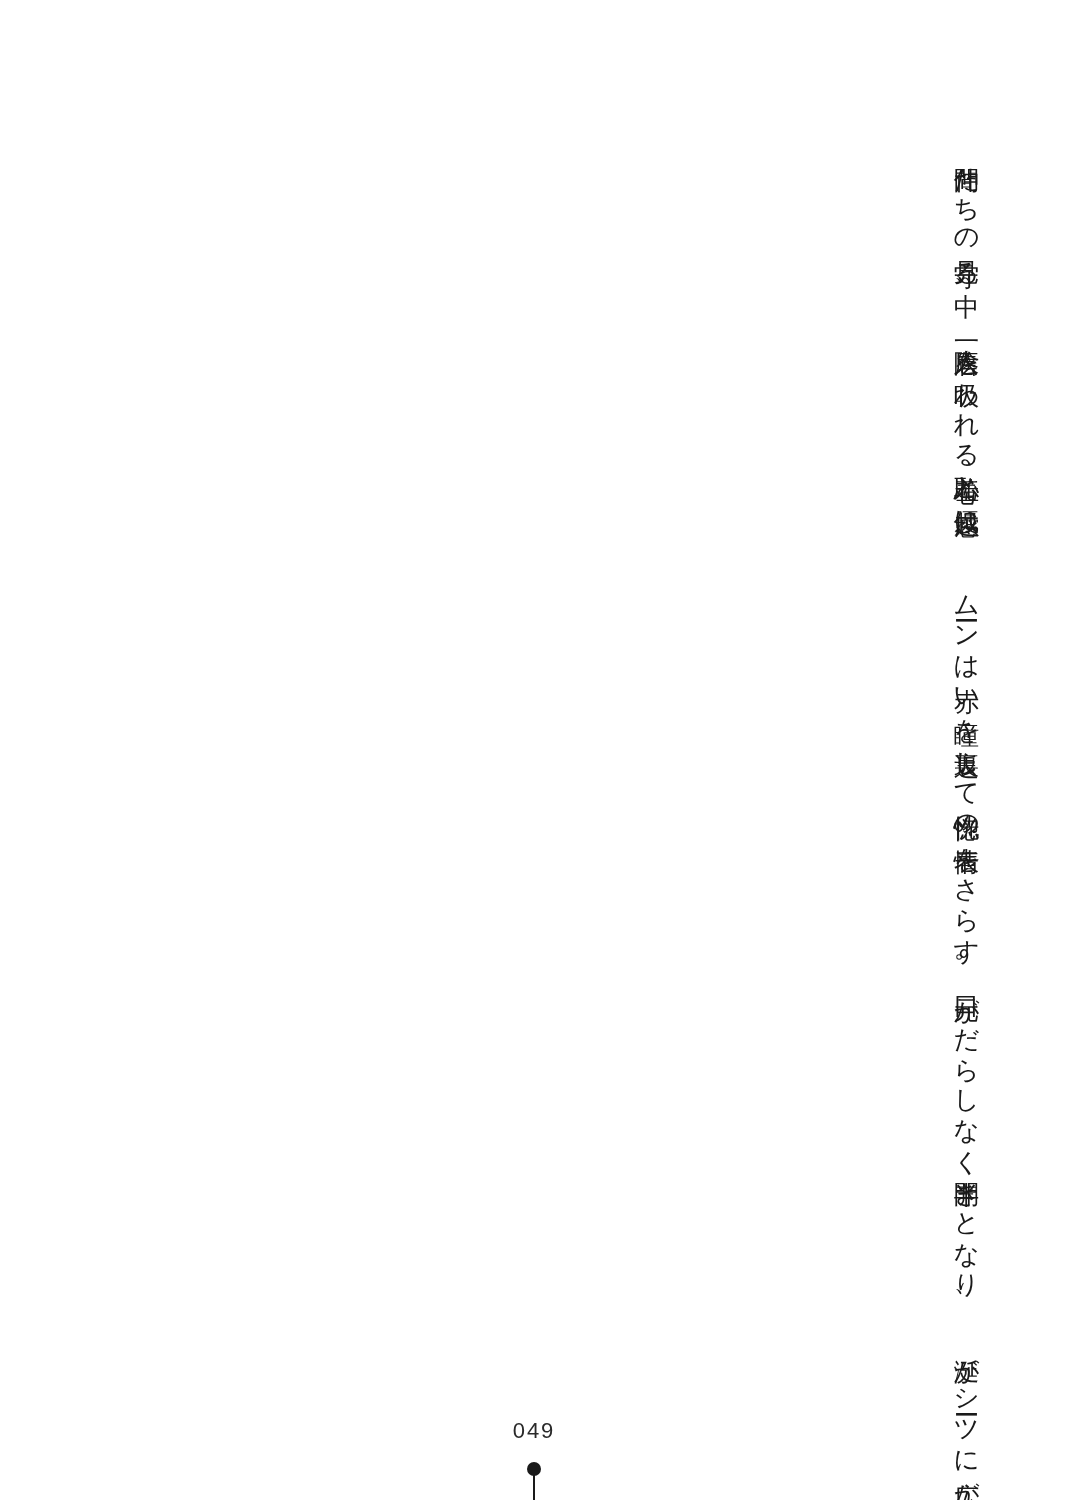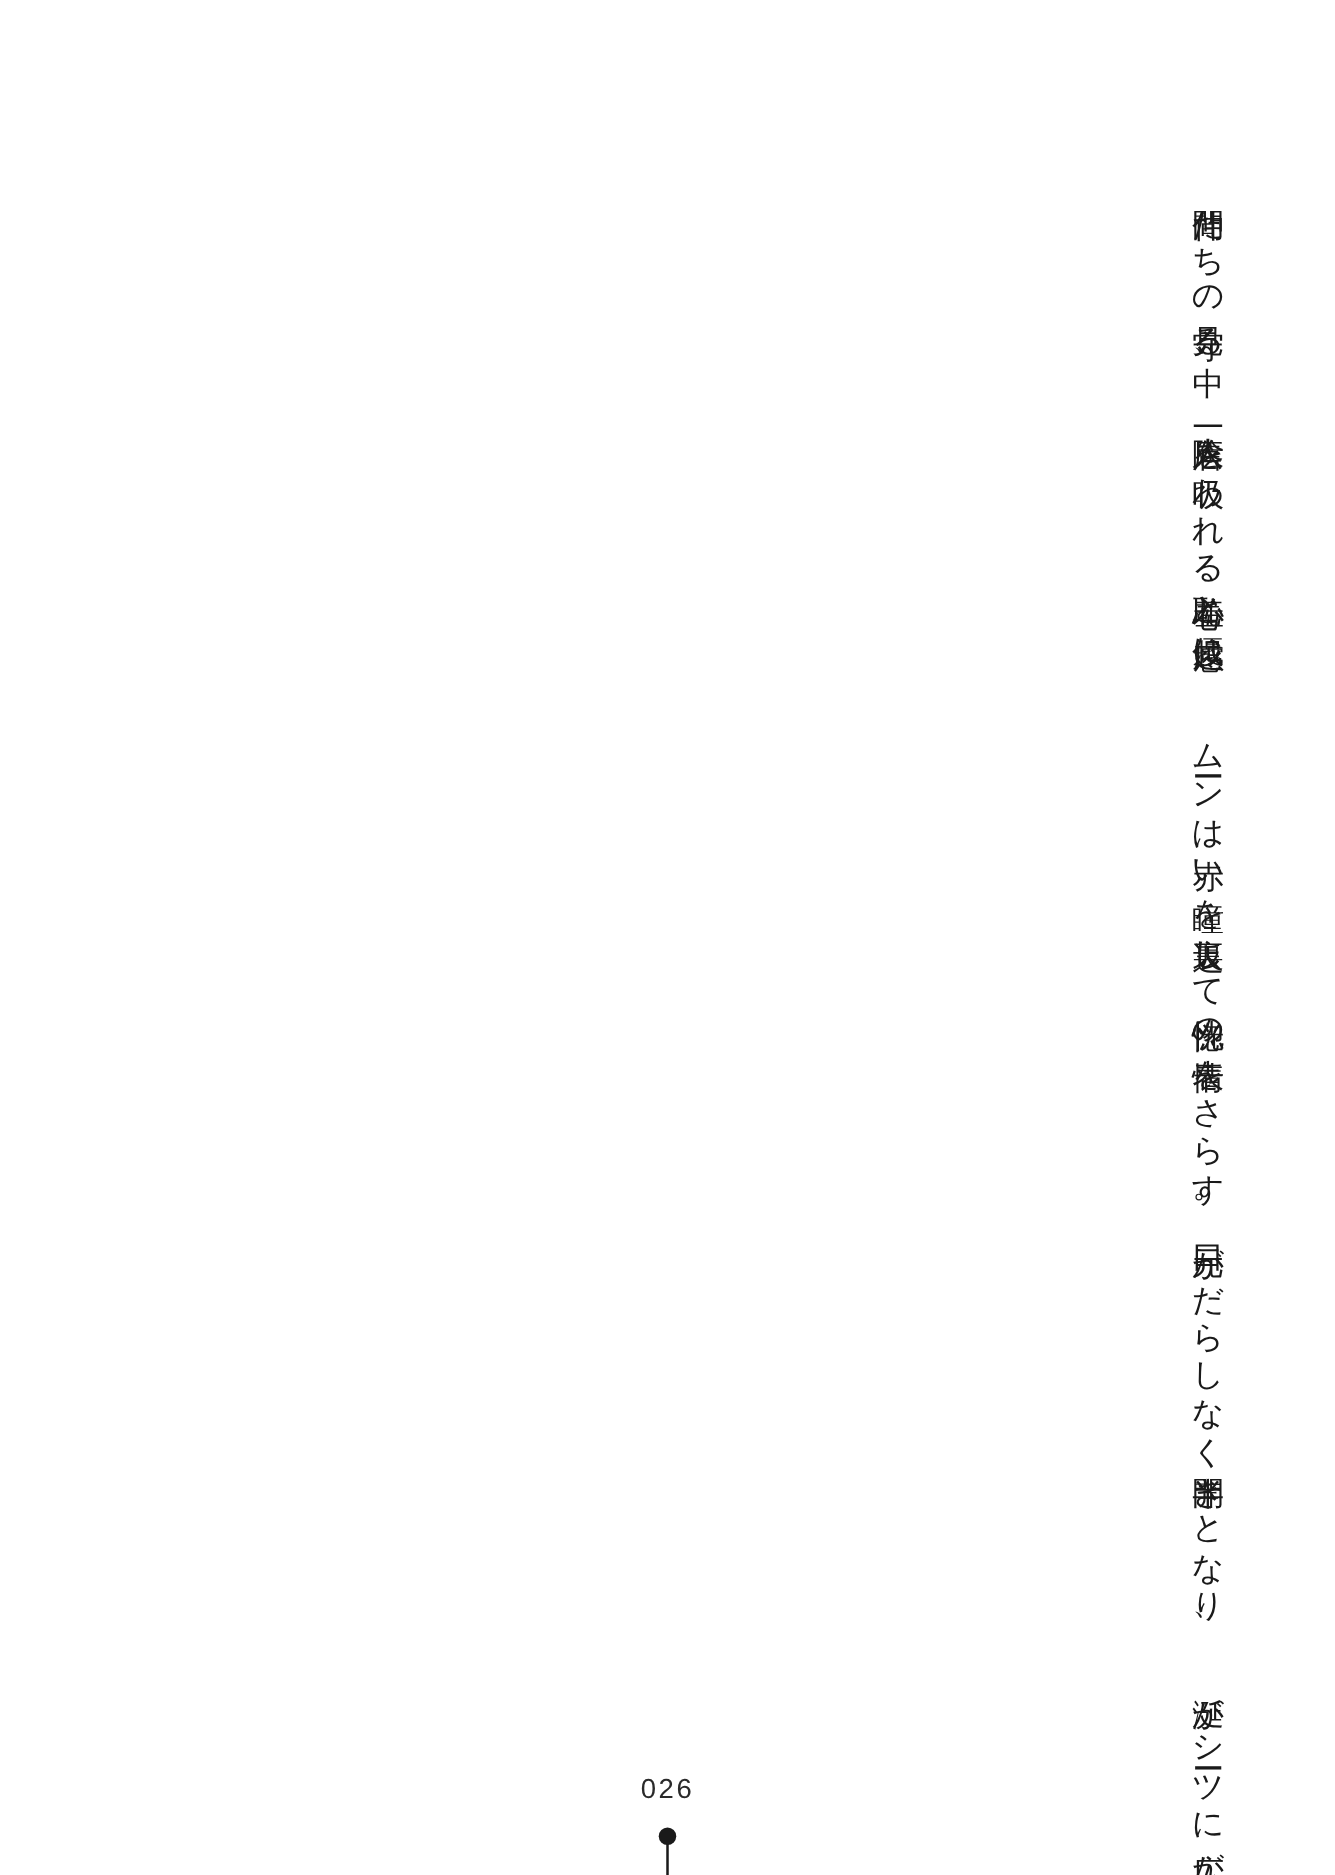--- a/index.html
+++ b/index.html
@@ -74,17 +74,17 @@
 <body>
 
 <div class="page">
 
   <div class="body-text" id="body-text">
       <div class="line">仲間たちの見守る中、　一人陰唇を吸われる羞恥心と優越感に、　ムーンは赤い瞳を裏返し</div>
       <div class="line">て恍惚の表情をさらす。</div>
       <div class="line">口元がだらしなく半開きとなり、　涎がシーツに広がる。</div>
     </div>
 
-  <div class="page-number">026</div>
+  <div class="page-number">049</div>
   <div class="page-marker-stem"></div>
   <div class="page-marker"></div>
 
 </div>
 
 </body></html>

